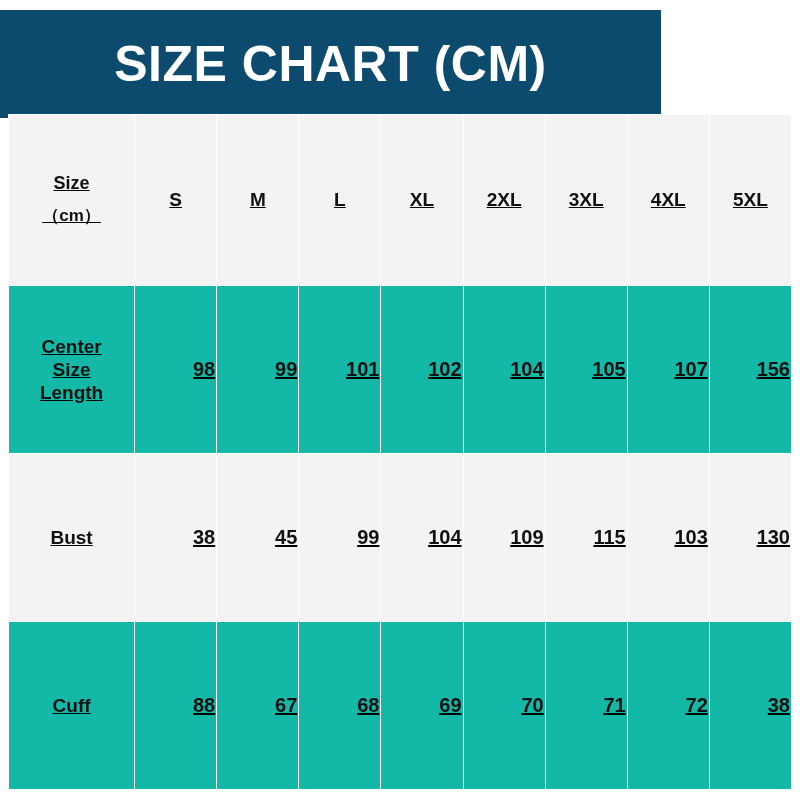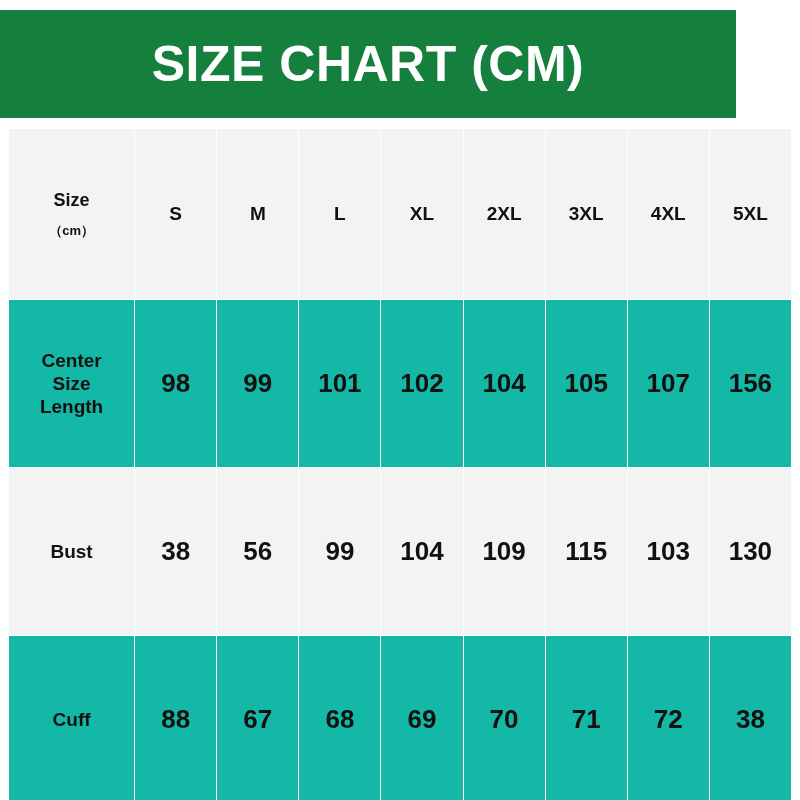--- a/index.html
+++ b/index.html
@@ -17,42 +17,43 @@
     width: 800px;
     height: 800px;
     position: relative;
     background: #ffffff;
     box-sizing: border-box;
   }
   .title-bar {
     position: absolute;
     left: 0;
     top: 10px;
-    width: 736px;
+    width: 661px;
     height: 108px;
-    background: #15803d;
+    background: #0c4a6e;
     display: flex;
     align-items: center;
     justify-content: center;
   }
   .title-text {
     color: #ffffff;
     font-size: 50px;
     font-weight: bold;
     letter-spacing: 0.5px;
     font-family: "Liberation Sans", sans-serif;
     text-align: center;
     line-height: 1;
   }
   .table-wrap {
     position: absolute;
     left: 8px;
-    top: 128px;
+    top: 114px;
     width: 784px;
     height: 668px;
+    text-decoration: underline;
   }
   table.size-chart {
     border-collapse: collapse;
     width: 784px;
     table-layout: fixed;
   }
   table.size-chart td {
     border: 1px solid #ffffff;
     text-align: center;
     vertical-align: middle;
@@ -76,24 +77,25 @@
     line-height: 1.25;
   }
   tr.data-row {
     height: 168px;
   }
   tr.data-row td.label {
     font-size: 19px;
     line-height: 1.25;
   }
   tr.data-row td.val {
-    font-size: 26px;
+    font-size: 20px;
+    text-align: right;
   }
   .cm-small {
-    font-size: 13px;
+    font-size: 17px;
     margin-top: 11px;
   }
   .row-label-multi {
     display: block;
     line-height: 1.22;
   }
 </style>
 </head>
 <body>
 
@@ -146,21 +148,21 @@
           <td class="val">105</td>
           <td class="val">107</td>
           <td class="val">156</td>
         </tr>
 
         <tr class="data-row shade">
           <td class="label">
             <span class="row-label-multi">Bust</span>
           </td>
           <td class="val">38</td>
-          <td class="val">56</td>
+          <td class="val">45</td>
           <td class="val">99</td>
           <td class="val">104</td>
           <td class="val">109</td>
           <td class="val">115</td>
           <td class="val">103</td>
           <td class="val">130</td>
         </tr>
 
         <tr class="data-row plain">
           <td class="label">

